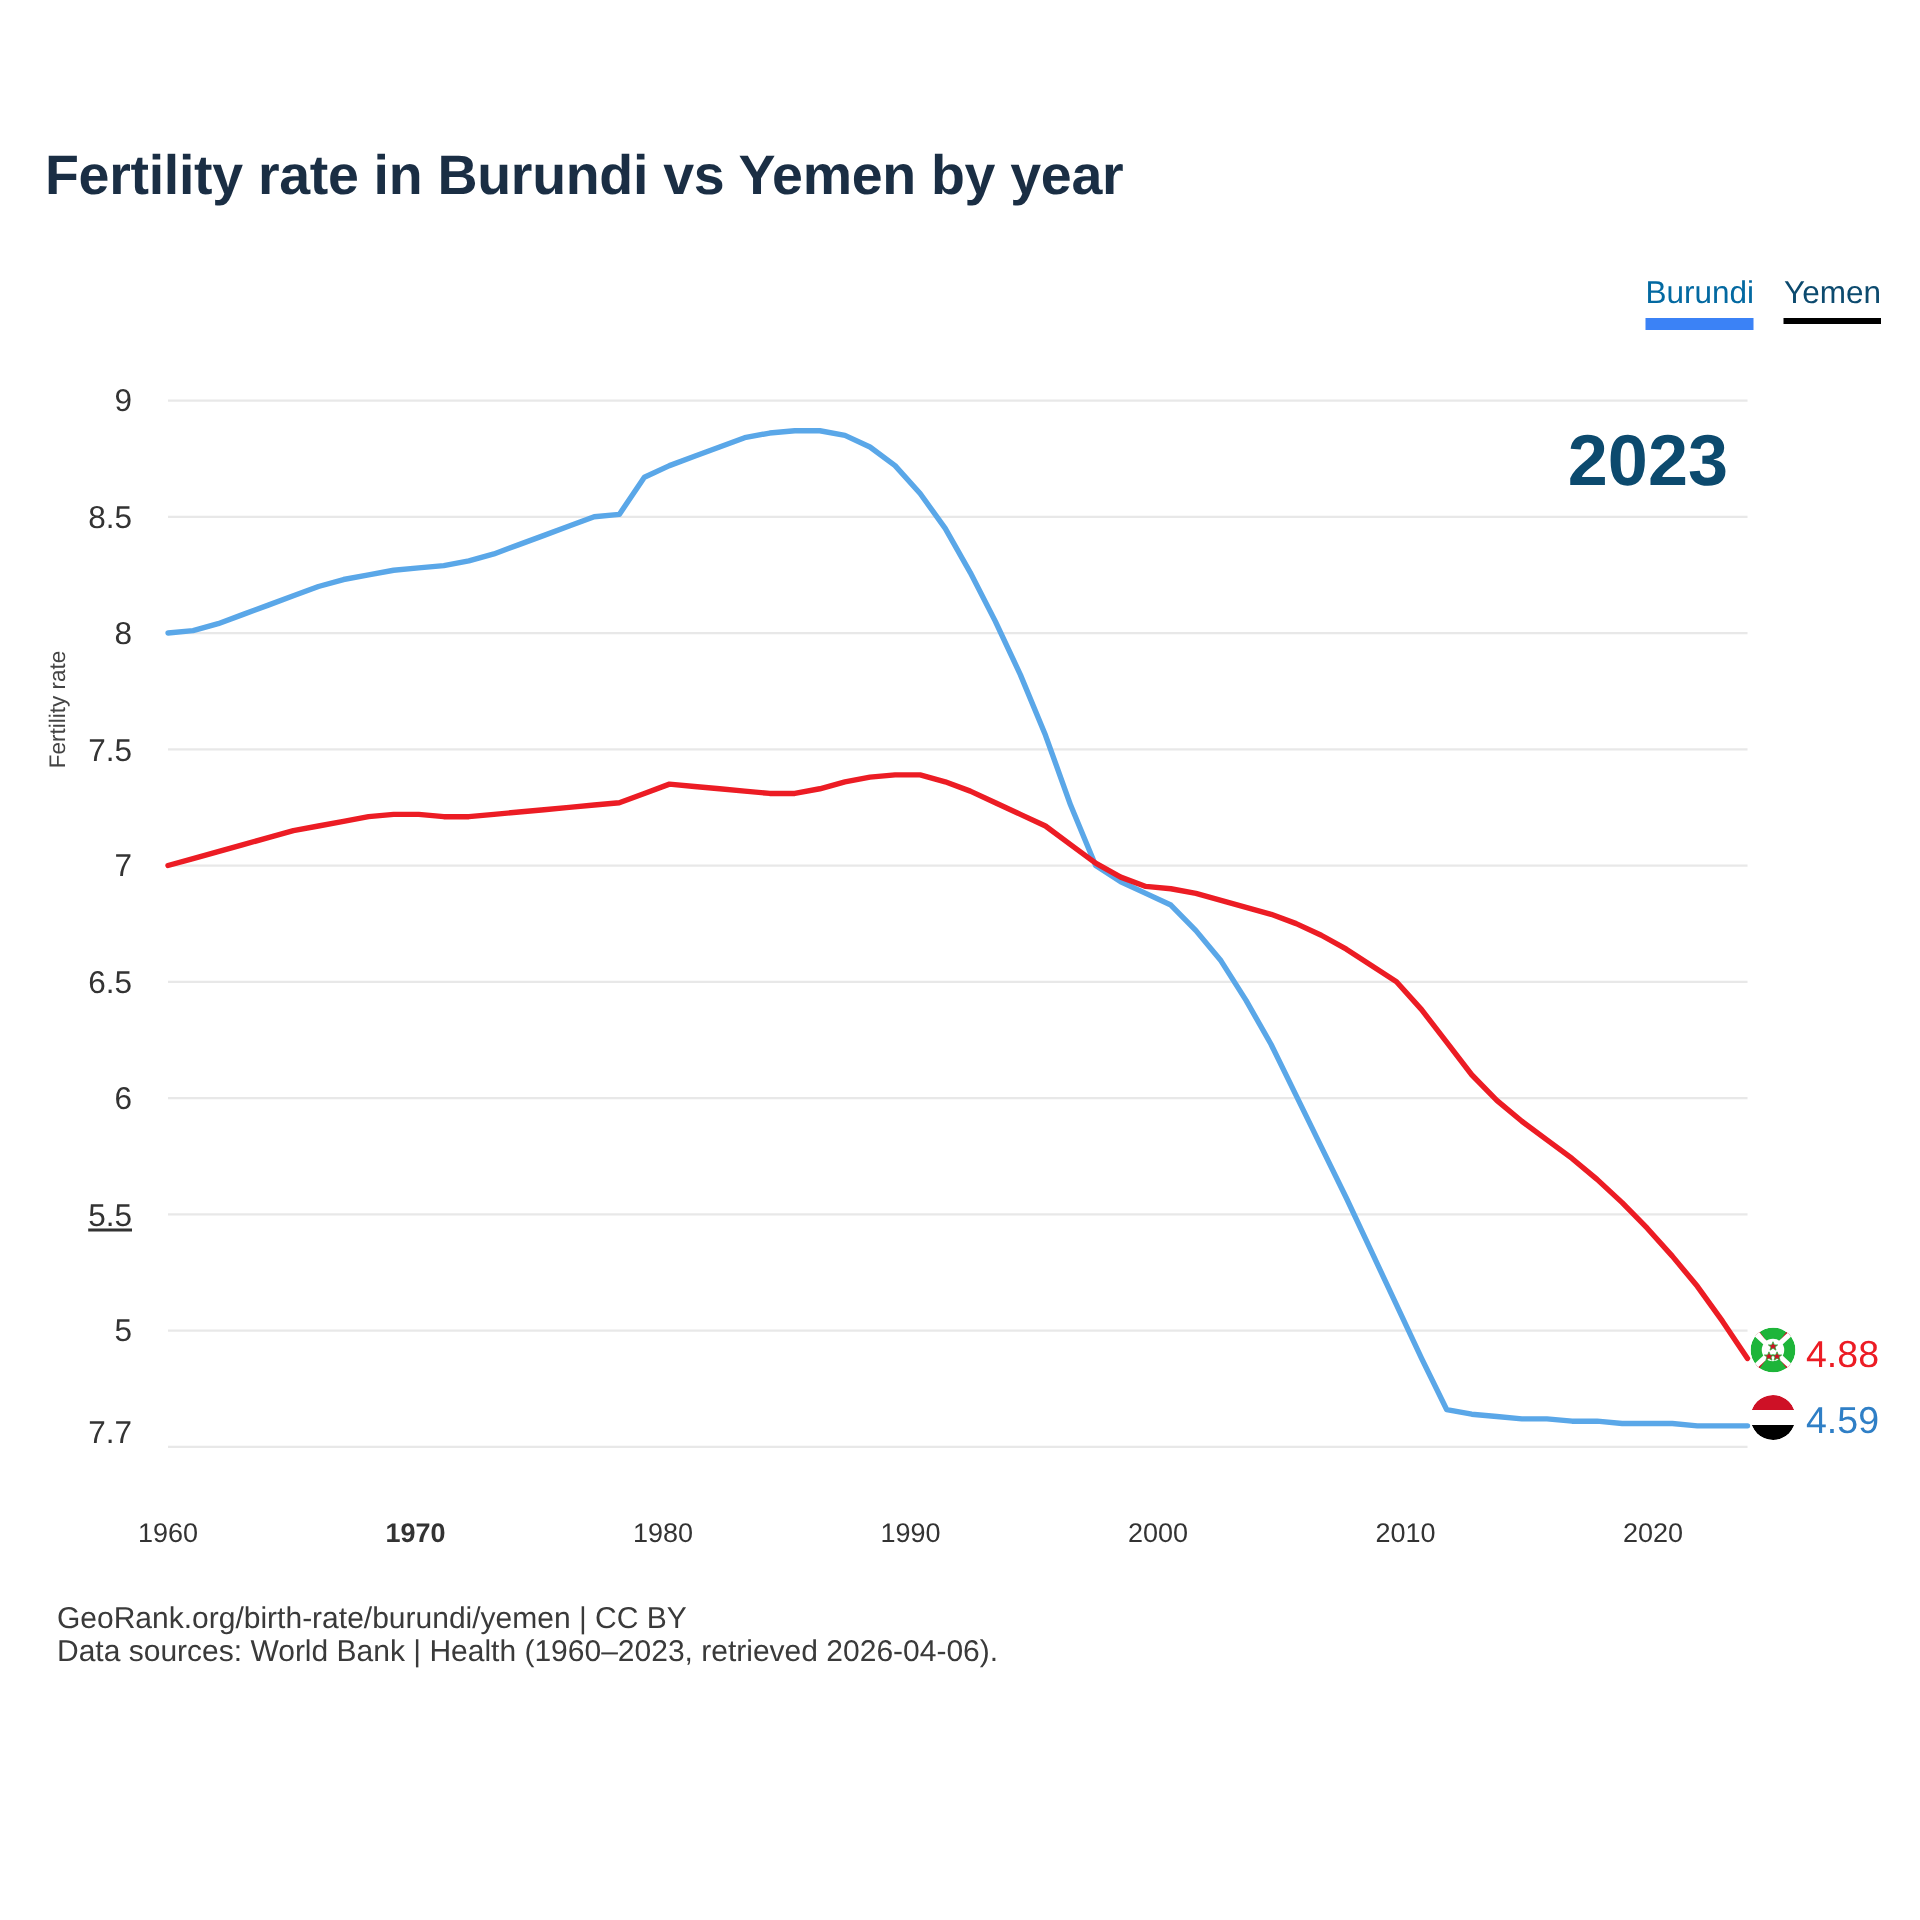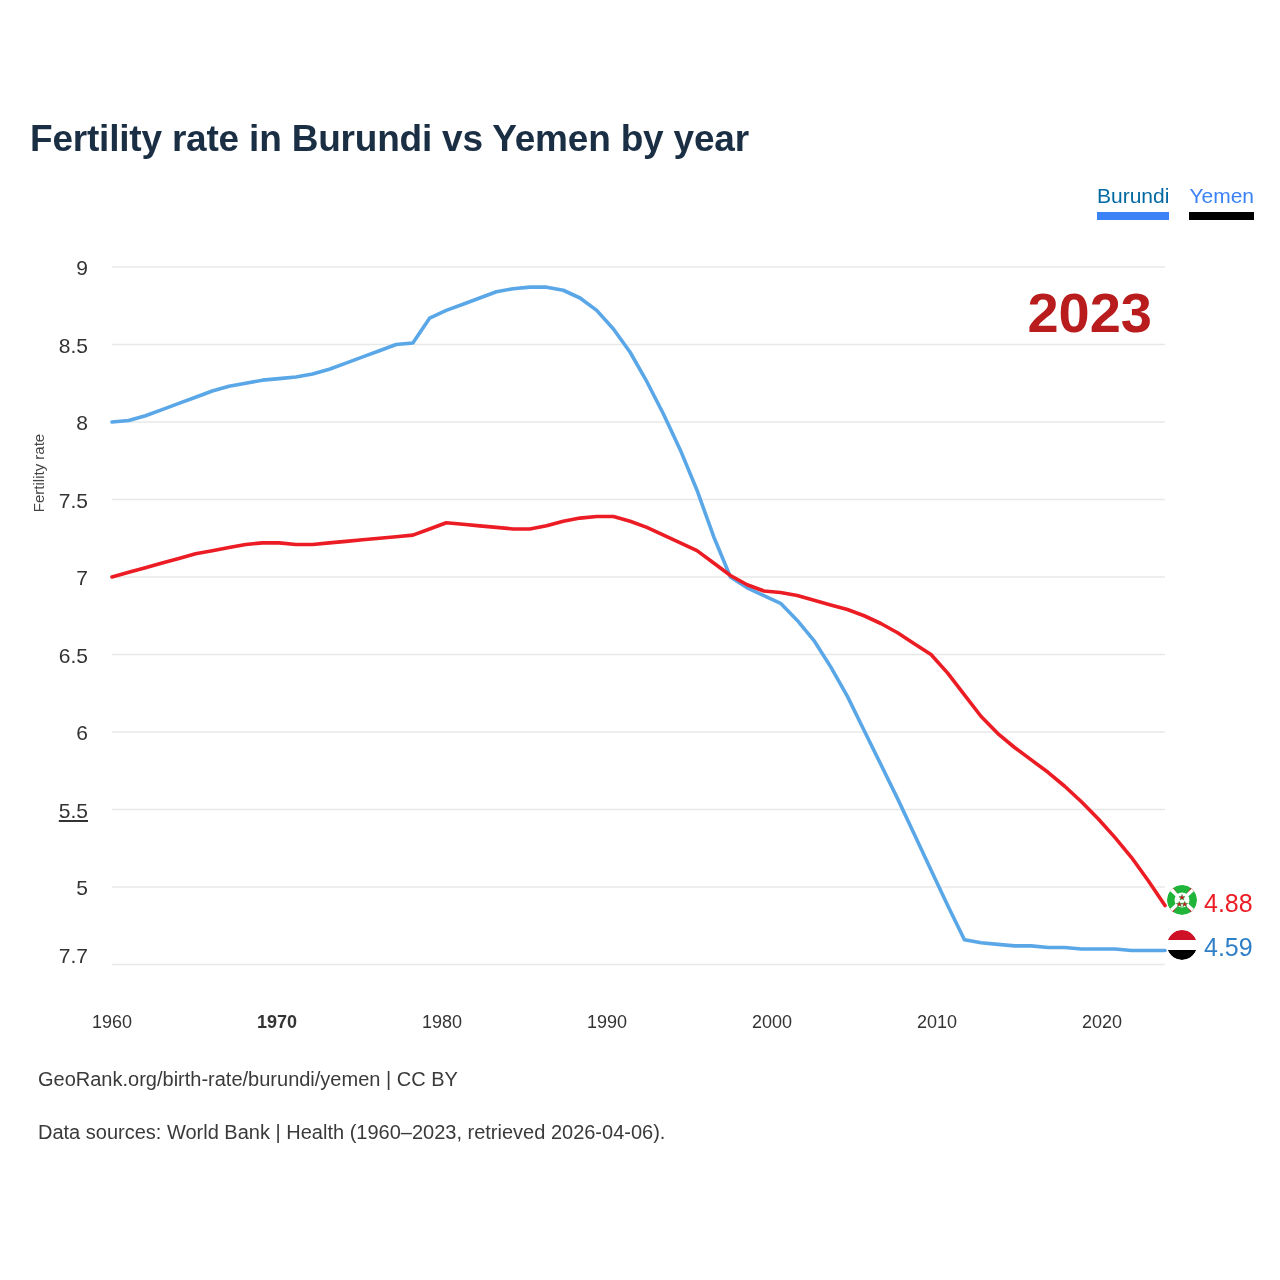--- a/index.html
+++ b/index.html
@@ -15,21 +15,21 @@
     position: relative;
     overflow: hidden;
   }
   .page {
     position: absolute;
     inset: 0;
   }
   .chart-title {
     position: absolute;
     left: 30px;
-    top: 118px;
+    top: 96px;
     font-size: 37px;
     font-weight: bold;
     color: #1a2e44;
     letter-spacing: -0.2px;
   }
   .legend {
     position: absolute;
     right: 26px;
     top: 184px;
     display: flex;
@@ -39,37 +39,37 @@
   .legend-item {
     font-size: 21px;
     padding-bottom: 5px;
     line-height: 1.1;
   }
   .legend-burundi {
     color: #0369a1;
     border-bottom: 8px solid #3b82f6;
   }
   .legend-yemen {
-    color: #3b82f6;
-    border-bottom: 8px solid #000000;
+    color: #0c4a6e;
+    border-bottom: 4px solid #000000;
   }
   .plot {
     position: absolute;
     left: 0;
     top: 0;
     width: 1280px;
     height: 1280px;
   }
   .watermark-year {
     position: absolute;
     right: 128px;
     top: 280px;
-    font-size: 56px;
+    font-size: 48px;
     font-weight: bold;
-    color: #b91c1c;
+    color: #0c4a6e;
     letter-spacing: 0px;
   }
   .ylabel {
     position: absolute;
     left: 30px;
     top: 553px;
     width: 160px;
     transform: rotate(-90deg);
     transform-origin: left top;
     font-size: 15px;
@@ -102,21 +102,21 @@
     height: 30px;
     border-radius: 50%;
     overflow: hidden;
   }
   .footer {
     position: absolute;
     left: 38px;
     font-size: 20px;
     color: #3a3a3a;
   }
-  .footer.l1 { top: 1121px; }
+  .footer.l1 { top: 1090px; }
   .footer.l2 { top: 1068px; }
 </style>
 </head>
 <body>
 
 <div class="page">
 
   <div class="chart-title">Fertility rate in Burundi vs Yemen by year</div>
 
   <div class="legend">

